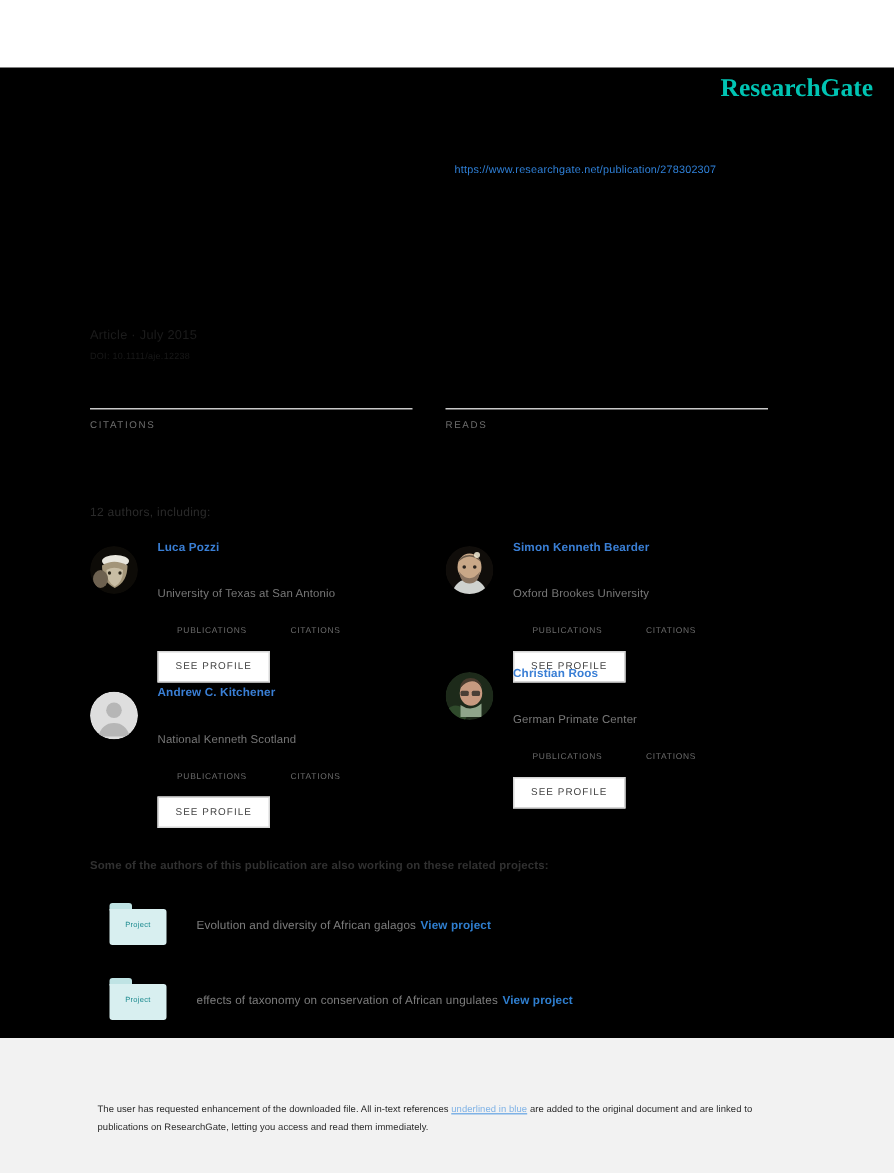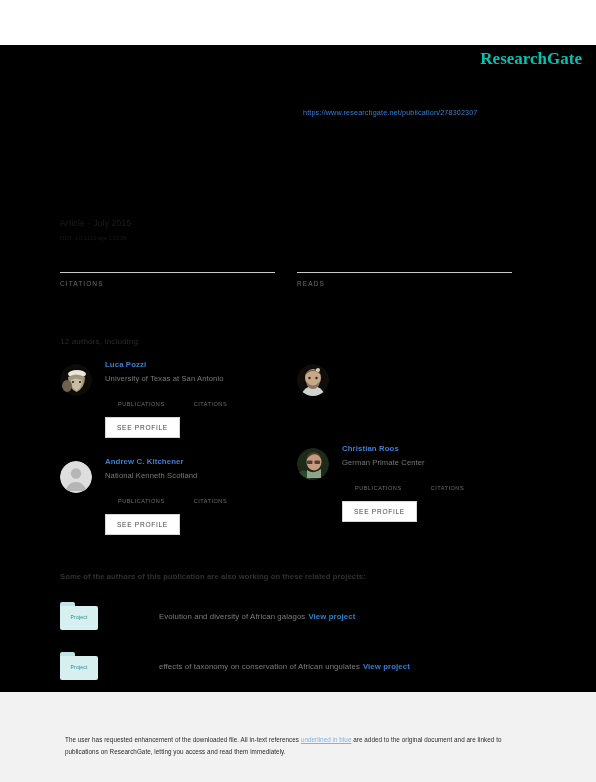--- a/index.html
+++ b/index.html
@@ -123,21 +123,21 @@
   .avatar svg { display: block; }
   .author-body { margin-left: 45px; }
   .author-name {
     font-size: 7.8px;
     font-weight: bold;
     color: #3a7fd5;
     letter-spacing: 0.1px;
     white-space: nowrap;
   }
   .author-affil {
-    margin-top: 5px;
+    margin-top: 22px;
     font-size: 7.6px;
     color: #787878;
     letter-spacing: 0.1px;
     white-space: nowrap;
   }
   .author-metrics {
     margin-top: 9px;
     margin-left: 13px;
     display: flex;
     gap: 29px;
@@ -168,24 +168,23 @@
     position: absolute;
     left: 60px;
     top: 572px;
     font-size: 7.6px;
     font-weight: bold;
     color: #313131;
     letter-spacing: 0.1px;
   }
   .project-row {
     position: absolute;
-    left: 60px;
+    left: 73px;
     display: flex;
     align-items: center;
-    gap: 41px;
   }
   .project-0 { top: 602px; }
   .project-1 { top: 652px; justify-content: center; }
   .project-icon {
     position: relative;
     width: 38px; height: 28px;
     flex: 0 0 auto;
   }
   .project-icon .tab {
     position: absolute;
@@ -319,20 +318,35 @@
         <circle cx="16" cy="16" r="16" fill="#100d0a"></circle>
         <path d="M4 32 q3 -10 12 -10 q9 0 12 10z" fill="#cfd2cf"></path>
         <ellipse cx="16" cy="14" rx="8" ry="9" fill="#c9a888"></ellipse>
         <path d="M8 11 q8 -8 16 0 q-2 -5 -8 -5 q-6 0 -8 5z" fill="#6b5b4a"></path>
         <path d="M9 17 q7 9 14 0 q-1 8 -7 8 q-6 0 -7 -8z" fill="#8a7461"></path>
         <circle cx="12.5" cy="14" r="1.2" fill="#2d2620"></circle>
         <circle cx="19.5" cy="14" r="1.2" fill="#2d2620"></circle>
         <circle cx="21" cy="6" r="2" fill="#f6f0d8" opacity="0.85"></circle>
       </svg>
     </div>
+    <div class="author-body">
+      <div class="author-name">Simon Kenneth Bearder</div>
+      <div class="author-affil">Oxford Brookes University</div>
+      <div class="author-metrics">
+        <div class="metric-col">
+          <div class="metric-value"></div>
+          <div class="metric-label">PUBLICATIONS</div>
+        </div>
+        <div class="metric-col">
+          <div class="metric-value"></div>
+          <div class="metric-label">CITATIONS</div>
+        </div>
+      </div>
+      <div class="see-profile">SEE PROFILE</div>
+    </div>
   </div>
 
   <div class="author-card author-2">
     <div class="avatar">
       <svg width="32" height="32" viewBox="0 0 32 32">
         <circle cx="16" cy="16" r="16" fill="#dedede"></circle>
         <circle cx="16" cy="12.5" r="5.2" fill="#b6b6b6"></circle>
         <path d="M5.5 30 q2.5 -9 10.5 -9 q8 0 10.5 9z" fill="#b6b6b6"></path>
       </svg>
     </div>

